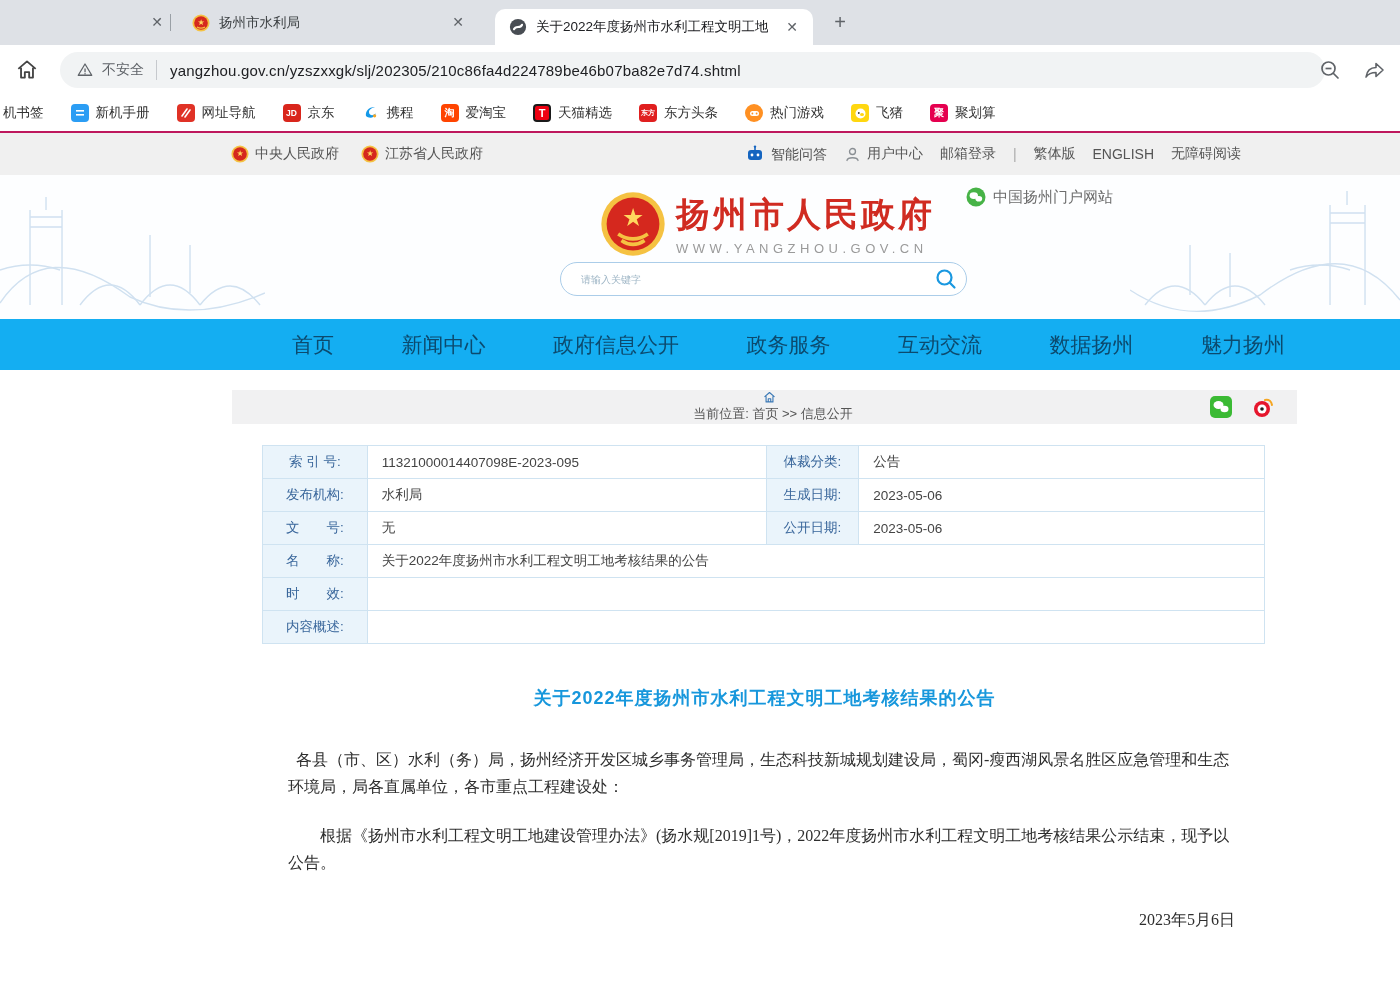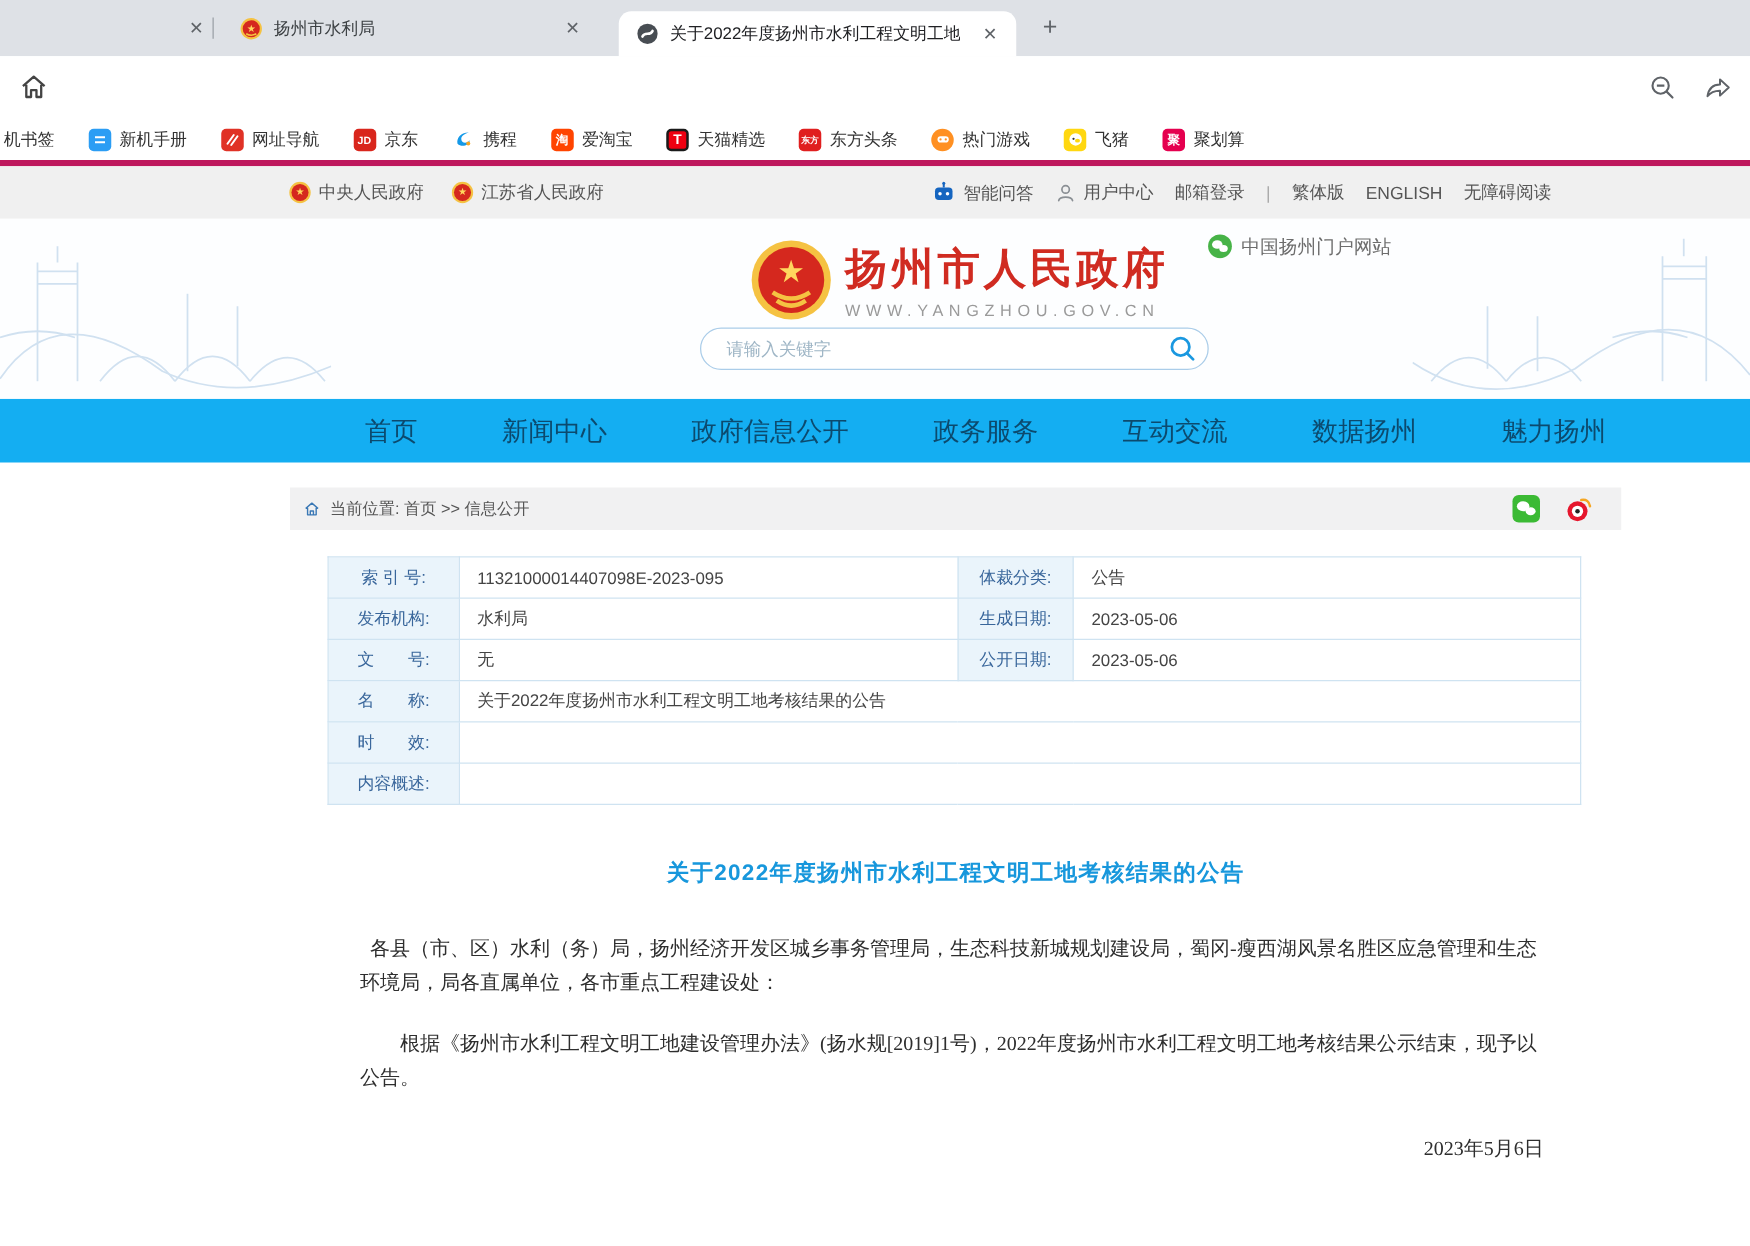--- a/index.html
+++ b/index.html
@@ -27,21 +27,21 @@
   .homeico { position:absolute; left:14px; top:12px; width:26px; height:26px; }
   .omnibox { position:absolute; left:60px; top:7px; width:1265px; height:36px;
     background:#f1f3f4; border-radius:18px; display:flex; align-items:center; padding-left:16px; }
   .warnico { width:18px; height:18px; }
   .sec { font-size:14px; color:#5f6368; margin:0 12px 0 8px; }
   .omdiv { width:1px; height:20px; background:#c6c9cd; margin-right:13px; }
   .url { font-size:15px; color:#202124; letter-spacing:.2px; }
   .addr-right { position:absolute; top:13px; width:24px; height:24px; }
 
   .bookmarks { height:38px; background:#fff; display:flex; align-items:center; gap:27px;
-    padding-left:3px; border-bottom:5px solid #be185d; }
+    padding-left:3px; border-bottom:2px solid #be185d; }
   .bm { display:flex; align-items:center; gap:7px; cursor:pointer; }
   .bm .lbl { font-size:13.5px; color:#333; white-space:nowrap; }
   .bmi { width:18px; height:18px; border-radius:4px; display:flex; align-items:center;
     justify-content:center; color:#fff; font-weight:bold; flex:0 0 18px; }
 
   
   .govbar { height:42px; background:#f0f0f0; }
   .govbar .inner { width:1010px; margin-left:231px; height:100%; display:flex;
     align-items:center; justify-content:space-between; }
   .govgrp { display:flex; align-items:center; gap:22px; }
@@ -58,35 +58,35 @@
   .htxt { margin-left:10px; }
   .sitename { font-size:34px; font-weight:bold; color:#d02b21; letter-spacing:3px;
     font-family:"Liberation Serif",serif; }
   .siteurl { font-size:13px; color:#9a9a9a; letter-spacing:4.5px; margin-top:3px; }
   .portal { position:absolute; left:966px; top:12px; display:flex; align-items:center; gap:7px;
     font-size:15px; color:#6d6d6d; }
   .searchbox { position:absolute; left:560px; top:87px; width:407px; height:34px;
     border:1px solid #abcdе9; border:1px solid #abcde9; border-radius:17px; background:#fff;
     display:flex; align-items:center; }
   .searchbox input { flex:1; border:none; outline:none; background:transparent;
-    padding-left:20px; font-size:14px; color:#ef4444; font-family:"Liberation Sans",sans-serif; }
+    padding-left:20px; font-size:10px; color:#ef4444; font-family:"Liberation Sans",sans-serif; }
   .searchbox input::placeholder { color:#9fb6c6; }
   .searchbtn { width:40px; height:32px; display:flex; align-items:center; justify-content:center;
     cursor:pointer; }
 
   
   .nav { height:51px; background:#14aef2; }
   .nav .inner { width:1040px; margin-left:245px; height:100%; display:flex;
     align-items:center; justify-content:space-between; }
   .nav a { color:#0c4a6e; font-size:21px; text-decoration:none; cursor:pointer; white-space:nowrap;margin-left:47px; }
 
   
   .card { width:1065px; margin-left:232px; }
   .crumb { margin-top:20px; height:34px; background:#f1f1f2; display:flex; align-items:center;
-    position:relative; padding-left:10px; }
+    position:relative; padding-left:10px;flex-direction:column; }
   .crumb .txt { font-size:13px; color:#555; margin-left:7px; }
   .crumb .share { position:absolute; top:5px; width:24px; height:24px; cursor:pointer; }
 
   table.meta { border-collapse:collapse; margin:21px 0 0 30px; width:1003px; table-layout:fixed; }
   table.meta td { border:1px solid #cfe3f1; height:33px; font-size:13.5px; }
   td.lb { background:#eaf4fb; color:#39669b; text-align:center; white-space:pre; }
   td.vl { color:#444; padding-left:14px; }
   .w1{width:104px;} .w2{width:396px;} .w3{width:92px;} .w4{width:403px;}
 
   .art-title { margin-top:42px; text-align:center; font-size:18px; font-weight:bold;
@@ -124,20 +124,30 @@
     <span class="tab-close" style="left:288px;top:9px">✕</span>
   </div>
 
   <span class="newtab">+</span>
 </div>
 
 <div class="addrbar">
   <svg class="homeico" viewBox="0 0 24 24">
     <path d="M4 11 L12 4 L20 11 M6.5 10 V19 H10 V14 H14 V19 H17.5 V10" stroke="#444" stroke-width="1.7" fill="none" stroke-linejoin="round"></path>
   </svg>
+  <div class="omnibox">
+    <svg class="warnico" viewBox="0 0 24 24">
+      <path d="M12 4 L21 19 H3 Z" stroke="#5f6368" stroke-width="1.7" fill="none" stroke-linejoin="round"></path>
+      <rect x="11.2" y="10" width="1.7" height="5" fill="#5f6368"></rect>
+        <rect x="11.2" y="16.2" width="1.7" height="1.7" fill="#5f6368"></rect>
+    </svg>
+    <span class="sec">不安全</span>
+    <span class="omdiv"></span>
+    <span class="url">yangzhou.gov.cn/yzszxxgk/slj/202305/210c86fa4d224789be46b07ba82e7d74.shtml</span>
+  </div>
   <svg class="addr-right" style="right:58px" viewBox="0 0 24 24">
     <circle cx="10.5" cy="10.5" r="6.5" stroke="#5f6368" stroke-width="1.7" fill="none"></circle>
     <line x1="7.5" y1="10.5" x2="13.5" y2="10.5" stroke="#5f6368" stroke-width="1.7"></line>
     <line x1="15.5" y1="15.5" x2="20" y2="20" stroke="#5f6368" stroke-width="1.7" stroke-linecap="round"></line>
   </svg>
   <svg class="addr-right" style="right:14px" viewBox="0 0 24 24">
     <path d="M4 19 C 5 12, 9 9.5, 14 9.5 V5.5 L21 12 L14 18.5 V14.5 C 9.5 14.5, 6.5 15.5, 4 19 Z" stroke="#5f6368" stroke-width="1.6" fill="none" stroke-linejoin="round"></path>
   </svg>
 </div>
 

